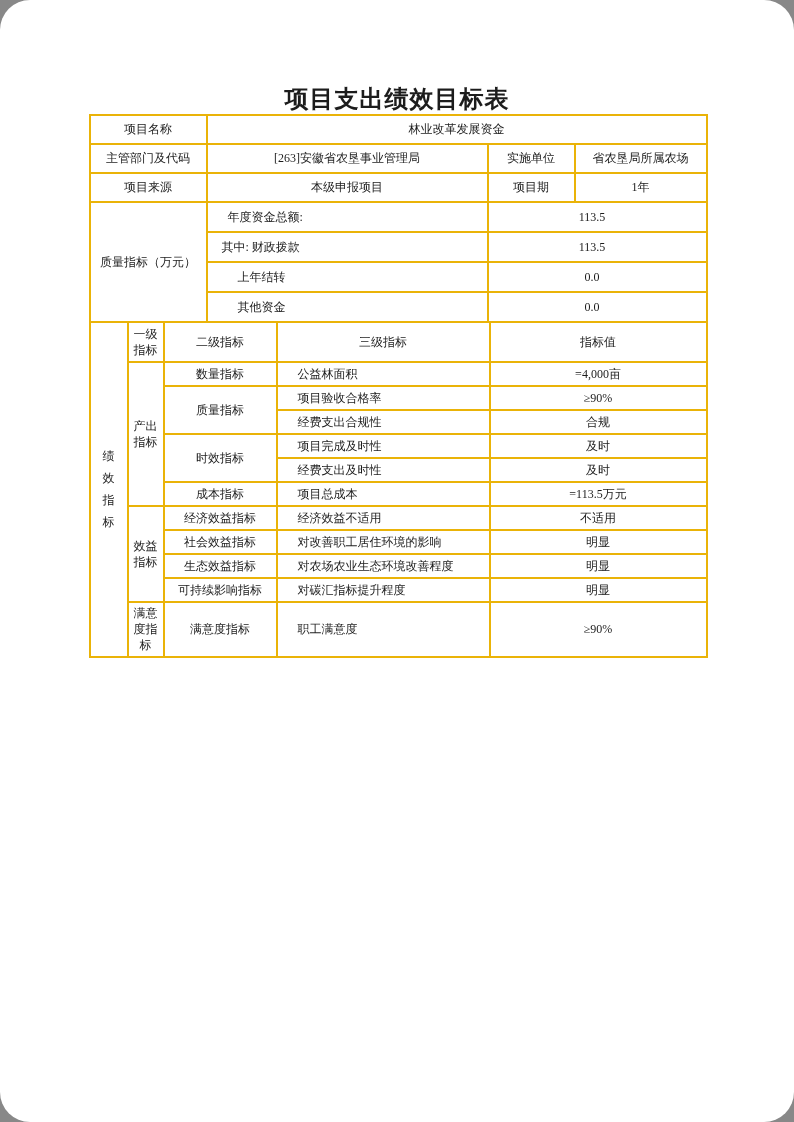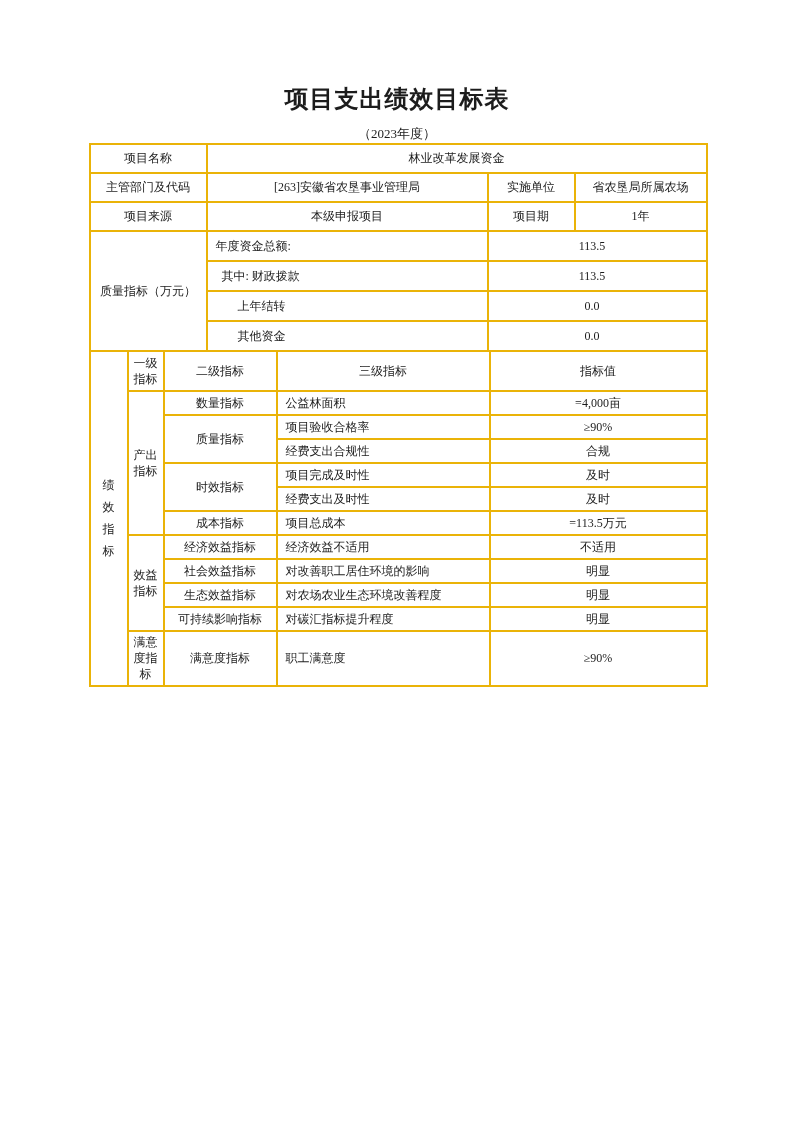--- a/index.html
+++ b/index.html
@@ -1,20 +1,20 @@
 <!DOCTYPE html>
 <html><head>
 <meta charset="utf-8">
 <style>
   * { margin: 0; padding: 0; box-sizing: border-box; }
   html, body { background: #888; }
   .page {
     width: 794px; height: 1122px; background: #ffffff; margin: 0 auto;
     font-family: "Liberation Serif", "DejaVu Serif", serif;
-    color: #1c1c1c; position: relative; overflow: hidden;
+    color: #1c1c1c; position: relative; overflow: hidden; border-radius: 30px;
   }
   .doc-title {
     padding-top: 86px; text-align: center;
     font-size: 24px; font-weight: bold; letter-spacing: 1px; line-height: 26px;
   }
   .doc-subtitle {
     margin-top: 14px; text-align: center; font-size: 13px; line-height: 15px;
   }
   .tblwrap { width: 617px; margin: 2px auto 0 auto; }
   table {
@@ -27,39 +27,38 @@
     padding: 2px 4px; overflow: hidden;
   }
   tr.h29 td { height: 29px; }
   tr.h30 td { height: 30px; }
   tr.h34 td { height: 24px; }
   tr.h40 td { height: 40px; }
   tr.h52 td { height: 52px; }
   tr.h61 td { height: 61px; }
   td.left { text-align: left; }
   td.right { padding-right: 14px; }
-  td.ind1 { padding-left: 8px; }
+  td.ind1 { padding-left: 20px; }
   td.ind2 { padding-left: 14px; }
   td.ind3 { padding-left: 30px; }
   .vtext {
     width: 1.05em; margin: 0 auto; word-break: break-all;
     line-height: 1.85; text-align: center;
   }
   .wrap2 { line-height: 1.35; word-break: break-all; }
   .goaltext {
     text-align: justify; line-height: 1.3; padding: 2px 3px;
   }
 </style>
 </head>
 <body>
 
 <div class="page">
 
   <div class="doc-title">项目支出绩效目标表</div>
-  <div class="doc-subtitle">（2023年度）</div>
 
   <div class="tblwrap">
 
     <table>
       <colgroup>
           <col style="width:117px">
           <col style="width:281px">
           <col style="width:87px">
           <col style="width:132px">
         </colgroup>

